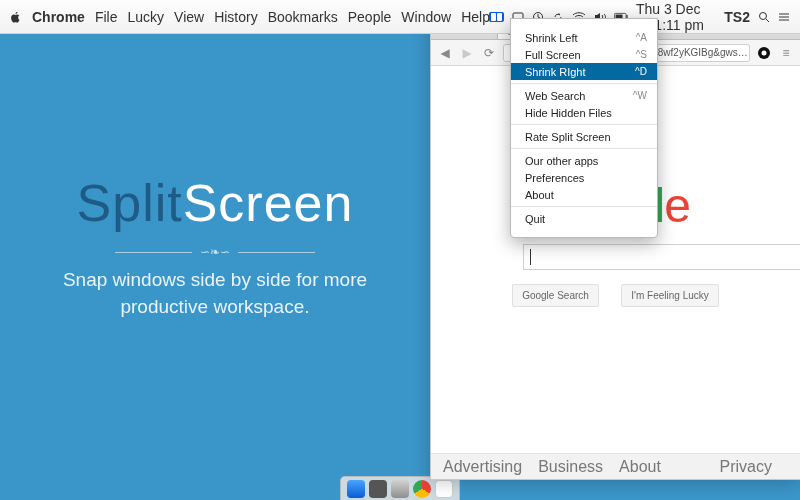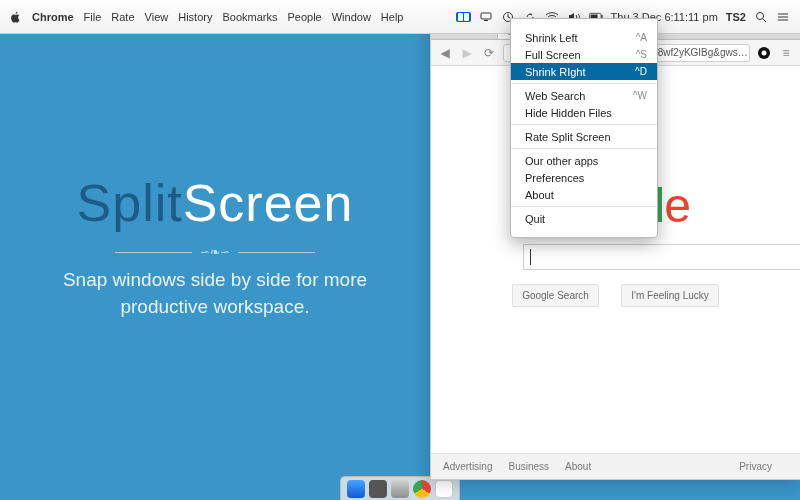--- a/index.html
+++ b/index.html
@@ -1,19 +1,19 @@
 <!DOCTYPE html>
 <html><head>
 <meta charset="utf-8">
 <style>
   * { margin:0; padding:0; box-sizing:border-box; font-family:-apple-system,"Helvetica Neue",Arial,sans-serif; }
   html,body { width:800px; height:500px; overflow:hidden; }
   .root { position:relative; width:800px; height:500px; background:#3a95c8; }
   
-  .menubar { position:absolute; top:0; left:0; right:0; height:34px; background:linear-gradient(#fdfdfd,#f2f2f2); border-bottom:1px solid #cfcfcf; display:flex; align-items:center; font-size:11px; color:#333; z-index:50; }
+  .menubar { position:absolute; top:0; left:0; right:0; height:34px; background:linear-gradient(#fdfdfd,#f2f2f2); border-bottom:1px solid #cfcfcf; display:flex; align-items:center; font-size:14px; color:#333; z-index:50; }
   .menubar .left { display:flex; align-items:center; gap:10px; padding-left:8px; }
   .menubar .left .app { font-weight:600; }
   .menubar .right { margin-left:auto; display:flex; align-items:center; gap:8px; padding-right:10px; }
   .menubar .mi { cursor:default; }
   .menubar .ic { display:inline-flex; align-items:center; justify-content:center; width:14px; height:14px; }
   .splitIcon { display:inline-flex; align-items:center; gap:1px; background:#0a5cd6; padding:1px 2px; border-radius:2px; }
   .splitIcon span { width:5px; height:8px; background:#fff; border-radius:1px; }
   
   .promo { position:absolute; left:0; top:18px; width:430px; bottom:24px; display:flex; flex-direction:column; align-items:center; justify-content:center; color:#fff; text-align:center; }
   .promo h1 { font-weight:300; font-size:52px; letter-spacing:1px; }
@@ -37,21 +37,21 @@
   .addr .lock{ color:#2a9a3a; margin-right:3px; font-size:9px;}
   .addr .https{ color:#2a9a3a; }
   .content { flex:1; position:relative; background:#fff; }
   .glogo { position:absolute; top:112px; left:0; right:0; text-align:center; font-size:48px; font-weight:400; letter-spacing:-1px;}
   .glogo span:nth-child(1){color:#4285F4;} .glogo span:nth-child(2){color:#EA4335;} .glogo span:nth-child(3){color:#FBBC05;} .glogo span:nth-child(4){color:#4285F4;} .glogo span:nth-child(5){color:#34A853;} .glogo span:nth-child(6){color:#EA4335;}
   .gsearch { position:absolute; top:178px; left:92px; right:0; height:26px; border:1px solid #d0d0d0; border-right:none; background:#fff; display:flex; align-items:center; padding:0 6px;}
   .gsearch .caret { width:1px; height:16px; background:#333; animation:blink 1s steps(1) infinite; }
   @keyframes blink {50%{opacity:0;}}
   .gbtns { position:absolute; top:218px; left:0; right:0; text-align:center; }
   .gbtns button { background:#f5f5f5; border:1px solid #e0e0e0; color:#666; font-size:10px; padding:5px 9px; margin:0 9px; border-radius:2px;}
-  .gfoot { position:absolute; left:0; right:0; bottom:0; height:26px; background:#f2f2f2; border-top:1px solid #e4e4e4; display:flex; align-items:center; font-size:10px; color:#777; padding:0 12px;}
+  .gfoot { position:absolute; left:0; right:0; bottom:0; height:26px; background:#f2f2f2; border-top:1px solid #e4e4e4; display:flex; align-items:center; font-size:16px; color:#777; padding:0 12px;}
   .gfoot .r { margin-left:auto; }
   .gfoot span { margin-right:16px; }
   
   .dropdown { position:absolute; top:18px; left:510px; width:148px; background:#fff; border:1px solid #b9b9b9; border-radius:0 0 4px 4px; box-shadow:0 6px 18px rgba(0,0,0,.3); font-size:11px; color:#222; z-index:100; padding:10px 0;}
   .dropdown .row { display:flex; align-items:center; height:17px; padding:0 10px 0 14px; white-space:nowrap;}
   .dropdown .row .sc { margin-left:auto; color:#888; font-size:10px;}
   .dropdown .row.sel { background:#0369a1; color:#fff; }
   .dropdown .row.sel .sc { color:#fff; }
   .dropdown hr { border:none; border-top:1px solid #e2e2e2; margin:3px 0; }
   
@@ -66,21 +66,21 @@
 
   <div class="menubar">
     <div class="left">
       <span class="ic">
           <svg width="11" height="12" viewBox="0 0 11 12">
             <path fill="#333" d="M8.2 6.3c0-1.3 1-1.9 1.1-2C8.7 3.5 7.8 3.4 7.5 3.4c-.8-.1-1.5.5-1.9.5s-1-.5-1.7-.5C2.9 3.4 2 4 1.5 5c-.9 1.6-.2 4 0.7 5.3.4.6.9 1.3 1.6 1.3.6 0 .9-.4 1.7-.4s1 .4 1.7.4c.7 0 1.2-.6 1.6-1.3.5-.7.7-1.4.7-1.5 0 0-1.3-.5-1.3-2.1zM7 2.3C7.4 1.9 7.6 1.3 7.5.7 7 .7 6.4 1 6 1.4 5.7 1.8 5.4 2.4 5.5 3 6 3 6.6 2.7 7 2.3z"></path>
           </svg>
         </span>
       <span class="mi app">Chrome</span>
       <span class="mi">File</span>
-      <span class="mi">Rate</span>
+      <span class="mi">Lucky</span>
       <span class="mi">View</span>
       <span class="mi">History</span>
       <span class="mi">Bookmarks</span>
       <span class="mi">People</span>
       <span class="mi">Window</span>
       <span class="mi">Help</span>
     </div>
     <div class="right">
       <span class="ic">
           <span class="splitIcon">

